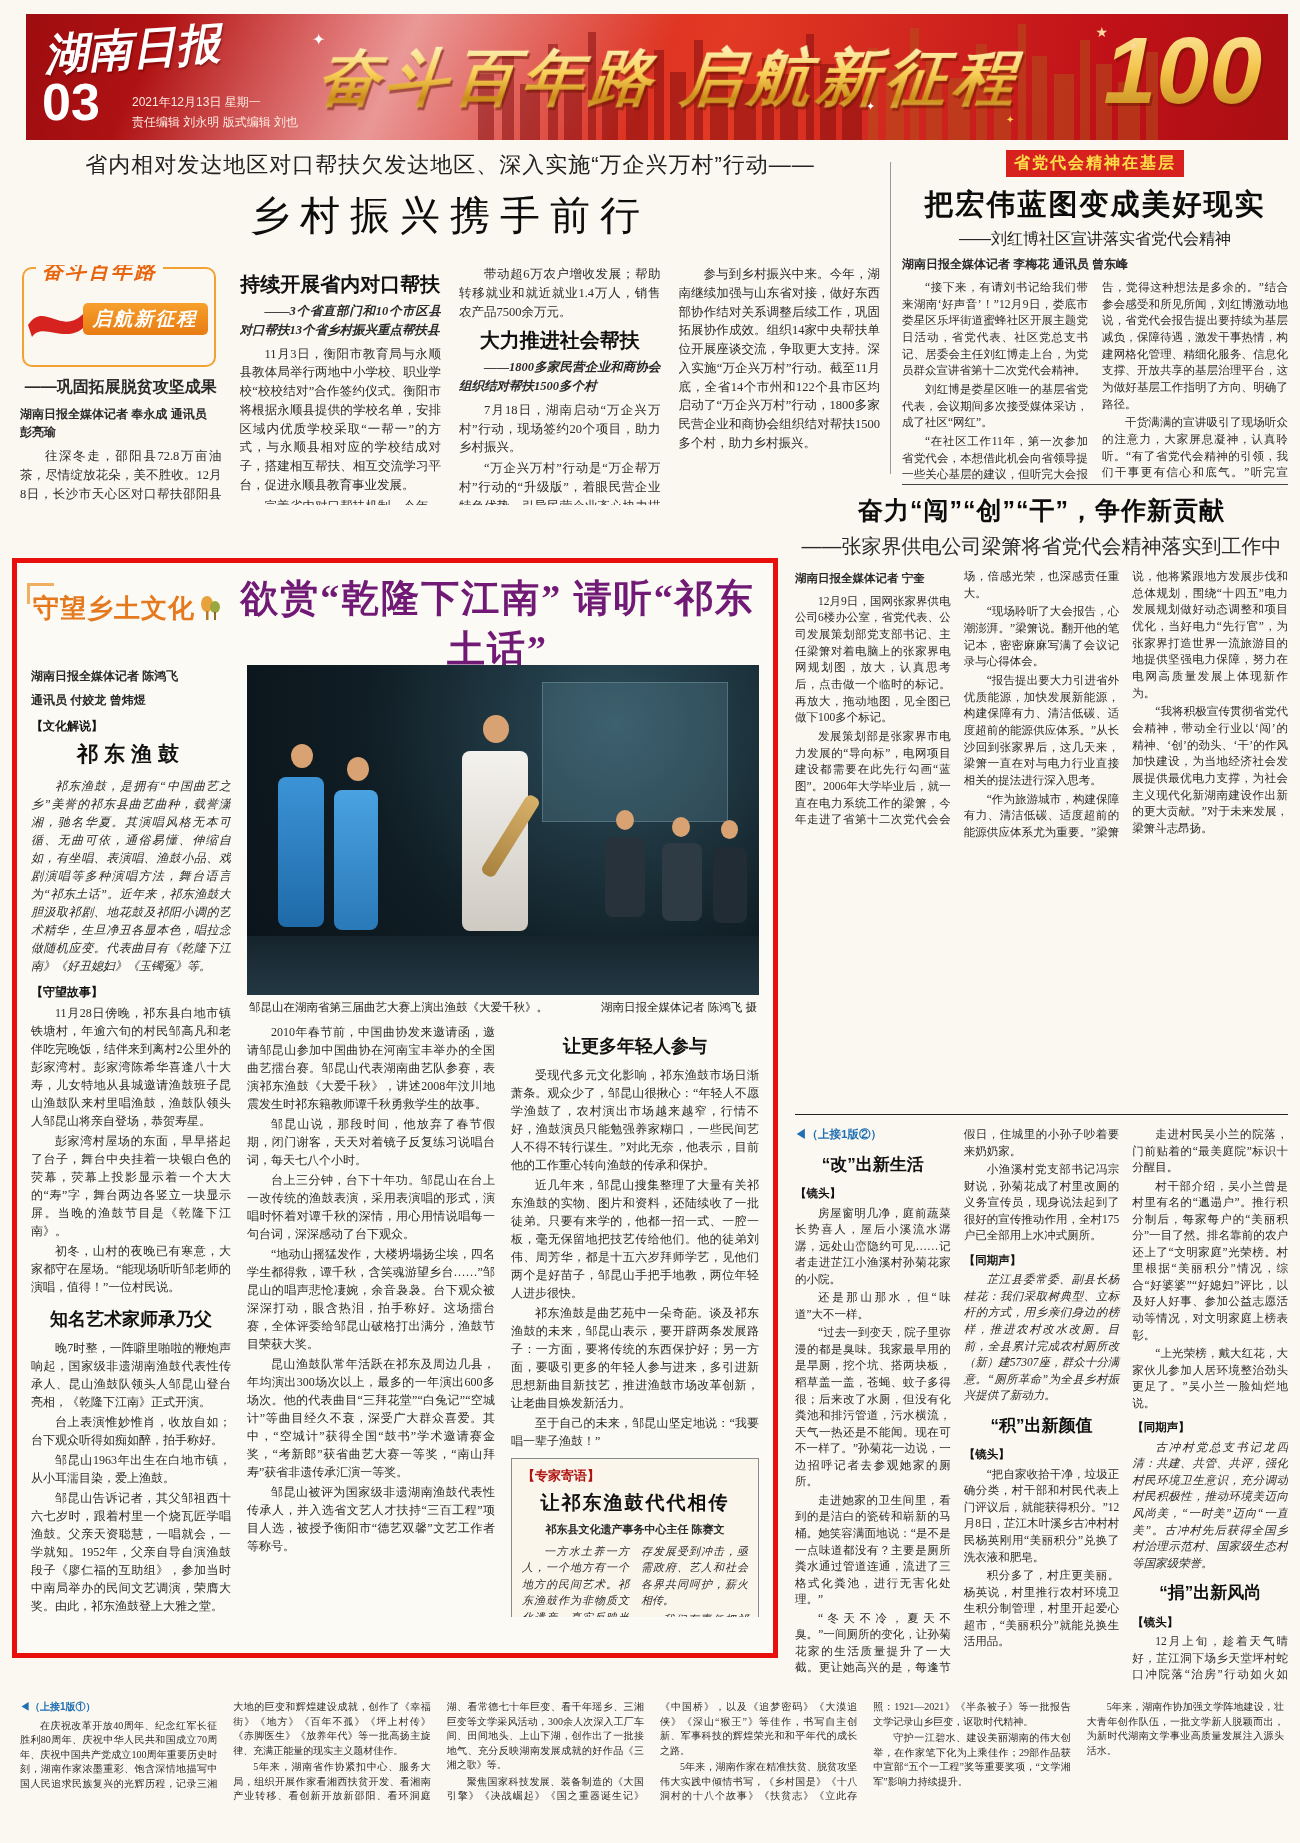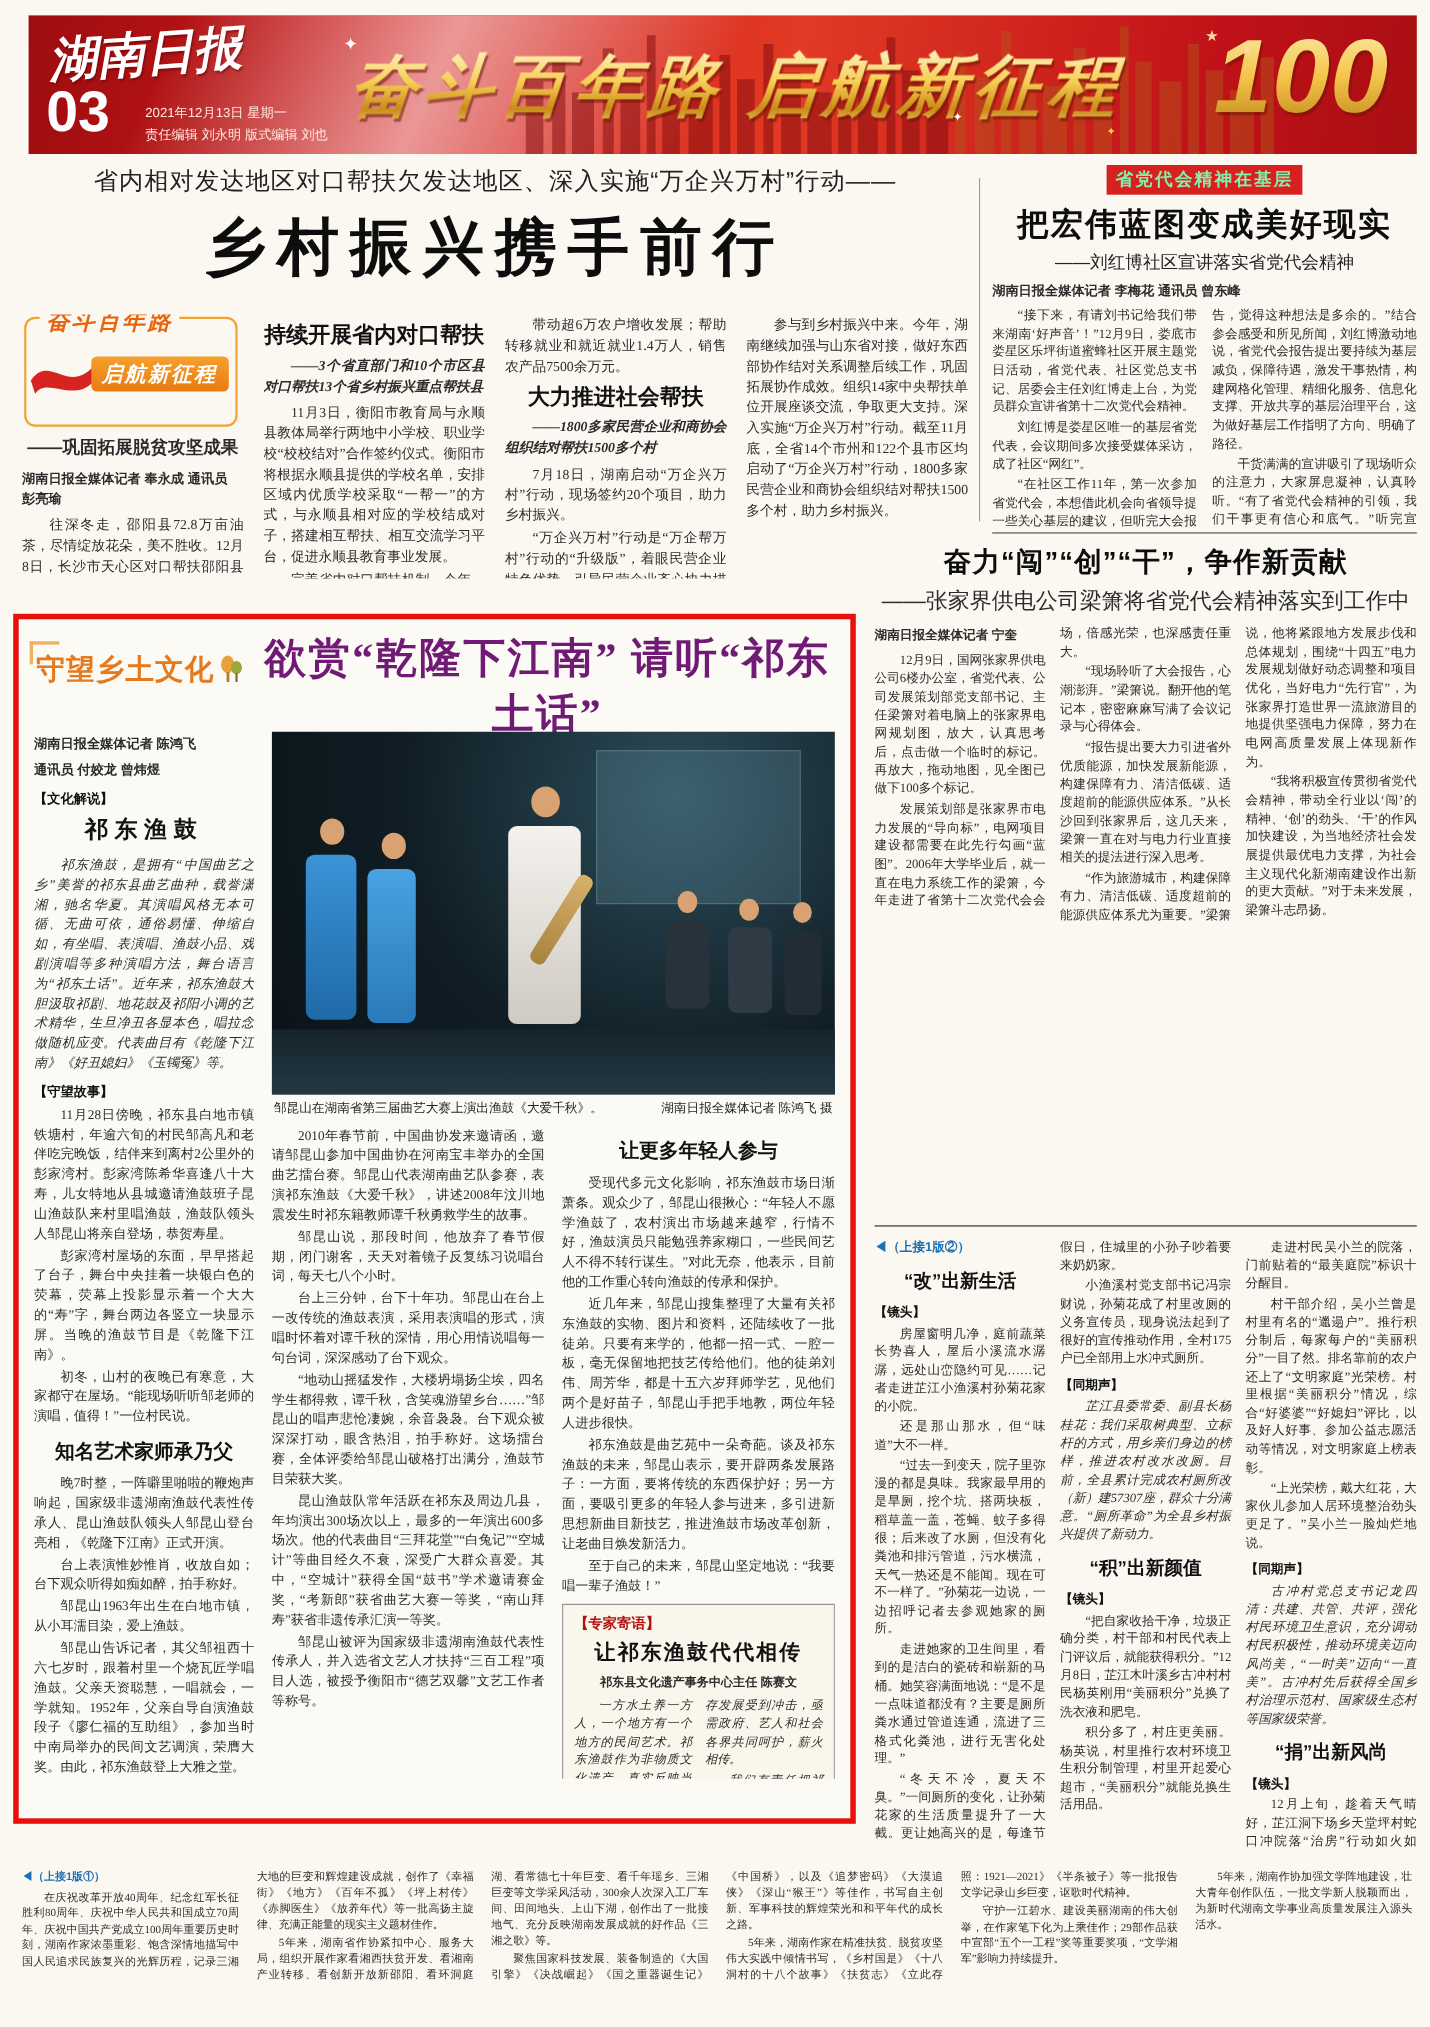--- a/index.html
+++ b/index.html
@@ -23,31 +23,31 @@
   .f-kai{font-style:italic;text-align:justify;text-indent:2em;margin:0 0 3px;}
   .f-kaib{font-style:italic;font-weight:700;text-align:justify;text-indent:2em;margin:0 0 5px;}
   .f-mark{font-family:"Liberation Sans",sans-serif;font-weight:900;margin:8px 0 3px;color:#111;}
   .f-kaip{font-style:italic;text-align:justify;text-indent:2em;margin:0 0 2px;}
   .f-cont{color:#1f6fb2;font-family:"Liberation Sans",sans-serif;font-weight:900;margin:0 0 4px;}
   .f-by{font-family:"Liberation Sans",sans-serif;font-weight:700;margin:2px 0 6px;}
   .f-st{font-weight:700;font-size:21px;text-align:center;letter-spacing:6px;margin:4px 0 6px;color:#111;}
   
   .top-article{position:absolute;left:20px;top:150px;width:860px;height:400px;overflow:hidden;}
   .kicker{font-family:"Liberation Sans",sans-serif;font-size:22px;text-align:center;color:#222;letter-spacing:1px;}
-  .headline-xl{font-family:"Liberation Sans",sans-serif;font-weight:700;font-size:56px;text-align:center;letter-spacing:10px;color:#0d0d0d;margin-top:8px;}
+  .headline-xl{font-family:"Liberation Sans",sans-serif;font-weight:400;font-size:40px;text-align:center;letter-spacing:10px;color:#0d0d0d;margin-top:8px;}
   .top-cols{display:grid;grid-template-columns:repeat(4,1fr);gap:18px;margin-top:22px;font-size:12.5px;line-height:1.5;height:240px;overflow:hidden;}
   .ribbon-box{border:2px solid #f2a233;border-radius:10px;position:relative;height:96px;margin:2px 6px 8px 2px;}
   .ribbon-box .l1{position:absolute;left:12px;top:-12px;background:#fbf8f1;padding:0 6px;color:#e8650d;font:italic 900 21px "Liberation Sans",sans-serif;letter-spacing:2px;}
   .ribbon-box .l2{position:absolute;right:6px;top:34px;background:linear-gradient(#f6a02c,#e87b12);color:#fff;font:italic 900 19px "Liberation Sans",sans-serif;padding:3px 10px;border-radius:5px;letter-spacing:2px;}
   .ribbon-swoosh{position:absolute;left:2px;top:22px;}
   .logo-sub{font-family:"Liberation Sans",sans-serif;font-weight:900;font-size:16px;text-align:center;margin:2px 0 6px;}
   .vdiv{position:absolute;width:1px;background:#9a9a9a;}
   
   .party{position:absolute;left:902px;top:150px;width:386px;height:330px;overflow:hidden;}
-  .badge{display:block;margin:0 auto;width:max-content;background:#d7211e;color:#86efac;font:900 16px "Liberation Sans",sans-serif;padding:3px 8px;letter-spacing:2px;}
+  .badge{display:block;margin:0 auto;width:max-content;background:#d7211e;color:#fde047;font:900 16px "Liberation Sans",sans-serif;padding:3px 8px;letter-spacing:2px;}
   .party h1{font-family:"Liberation Sans",sans-serif;font-weight:900;font-size:29px;text-align:center;letter-spacing:2px;margin:8px 0 4px;color:#0d0d0d;}
   .party .sub{font-family:"Liberation Sans",sans-serif;font-size:16px;text-align:center;color:#222;margin-bottom:6px;}
   .party .cols{columns:2;column-gap:14px;font-size:11.5px;line-height:1.45;height:218px;overflow:hidden;}
   .hr1{position:absolute;left:902px;top:484px;width:386px;border-top:1px solid #444;}
   
   .lx{position:absolute;left:795px;top:494px;width:493px;height:612px;overflow:hidden;}
   .lx h1{font-family:"Liberation Sans",sans-serif;font-weight:900;font-size:25px;text-align:center;letter-spacing:1px;margin:0 0 6px;color:#0d0d0d;}
   .lx .sub{font-family:"Liberation Sans",sans-serif;font-size:20px;text-align:center;margin-bottom:8px;}
   .lx .cols{columns:3;column-gap:13px;font-size:11.5px;line-height:1.45;height:528px;overflow:hidden;}
   .hr2{position:absolute;left:795px;top:1114px;width:493px;border-top:1.5px solid #222;}

